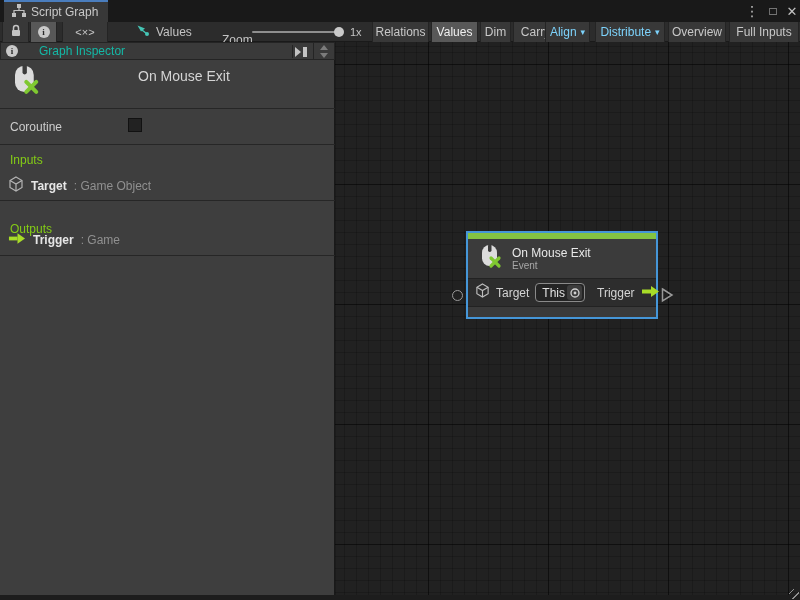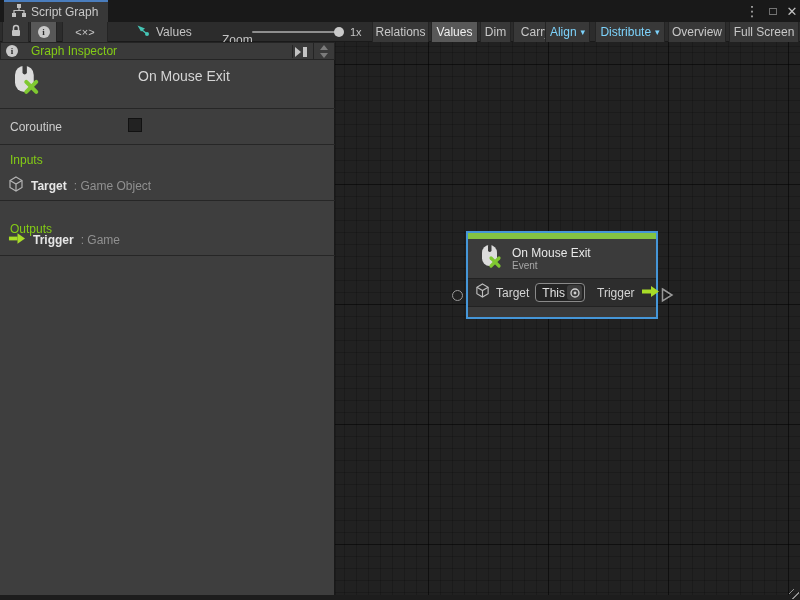--- a/index.html
+++ b/index.html
@@ -44,21 +44,21 @@
     background-image:
       repeating-linear-gradient(90deg,  rgba(0,0,0,0.45) 0 1px, transparent 1px 120px),
       repeating-linear-gradient(180deg, rgba(0,0,0,0.45) 0 1px, transparent 1px 120px),
       repeating-linear-gradient(90deg,  rgba(0,0,0,0.18) 0 1px, transparent 1px 12px),
       repeating-linear-gradient(180deg, rgba(0,0,0,0.18) 0 1px, transparent 1px 12px);
     background-position: 93px 0, 0 22px, 9px 0, 0 10px;
   }
   
   .panel { position:absolute; left:0; top:42px; width:335px; height:554px; background:#3e3e3e; border-right:1px solid #191919; }
   .panelheader { position:absolute; left:0; top:0; width:335px; height:18px; background:#3a3a3a; border:1px solid #242424; display:flex; align-items:center; }
-  .panelheader .ph-title { font-size:12px; color:#84cc16; margin-left:13px; }
+  .panelheader .ph-title { font-size:12px; color:#14b8a6; margin-left:21px; }
   .infocircle { width:12px; height:12px; border-radius:50%; background:#c9c9c9; color:#2a2a2a; font-size:9px; font-weight:bold; display:flex; align-items:center; justify-content:center; margin-left:5px; font-family:"Liberation Serif", serif; }
   .dockbtn { position:absolute; right:24px; top:2px; width:18px; height:13px; display:flex; align-items:center; justify-content:center; border-left:1px solid #242424; }
   .spincol { position:absolute; right:0; top:0; width:21px; height:16px; border-left:1px solid #242424; display:flex; flex-direction:column; align-items:center; justify-content:center; gap:3px; }
   .tri-up { width:0; height:0; border-left:4px solid transparent; border-right:4px solid transparent; border-bottom:5px solid #7c7c7c; }
   .tri-down { width:0; height:0; border-left:4px solid transparent; border-right:4px solid transparent; border-top:5px solid #7c7c7c; }
   .pdivider { position:absolute; left:0; width:335px; height:1px; background:#262626; }
   .unit-title { position:absolute; left:138px; top:26px; font-size:14px; color:#d4d4d4; }
   .unit-icon { position:absolute; left:10px; top:22px; }
   .row-label { font-size:12px; color:#cdcdcd; }
   .coroutine-label { position:absolute; left:10px; top:78px; }
@@ -156,21 +156,21 @@
     <span class="caret">▾</span>
   </div>
   <div class="tbtn disabled" style="left:595px; width:70px;">
     <span>Distribute</span>
     <span class="caret">▾</span>
   </div>
   <div class="tbtn" style="left:668px; width:58px;">
     <span>Overview</span>
   </div>
   <div class="tbtn" style="left:729px; width:70px;">
-    <span>Full Screen</span>
+    <span>Full Inputs</span>
   </div>
 </div>
 
 <div class="canvas"></div>
 
 <div class="port-circle"></div>
 <div class="port-triangle">
   <svg width="13" height="16" viewBox="0 0 13 16">
     <polygon points="1.5,2 11,8 1.5,14" fill="none" stroke="#9a9a9a" stroke-width="1.5"></polygon>
   </svg>

